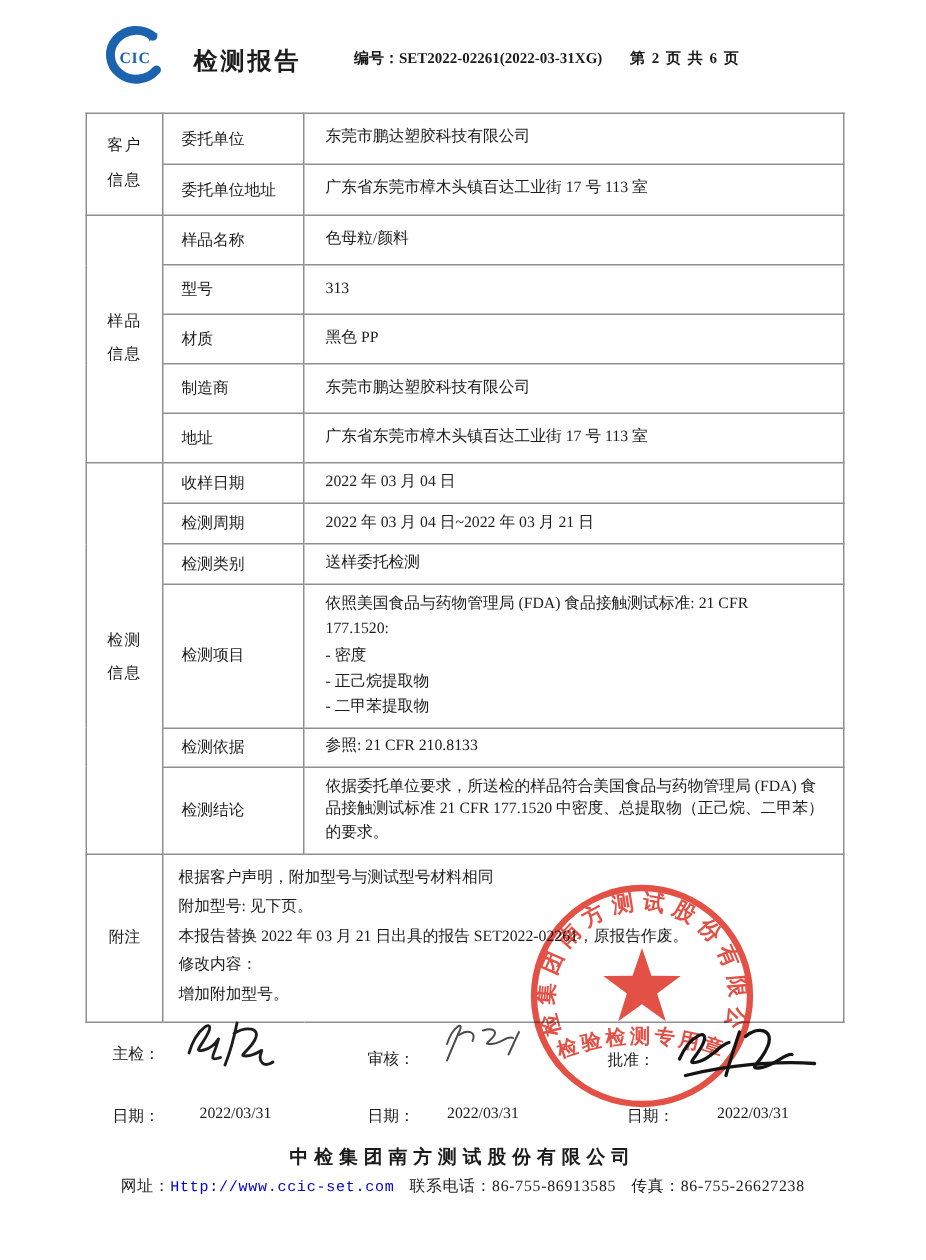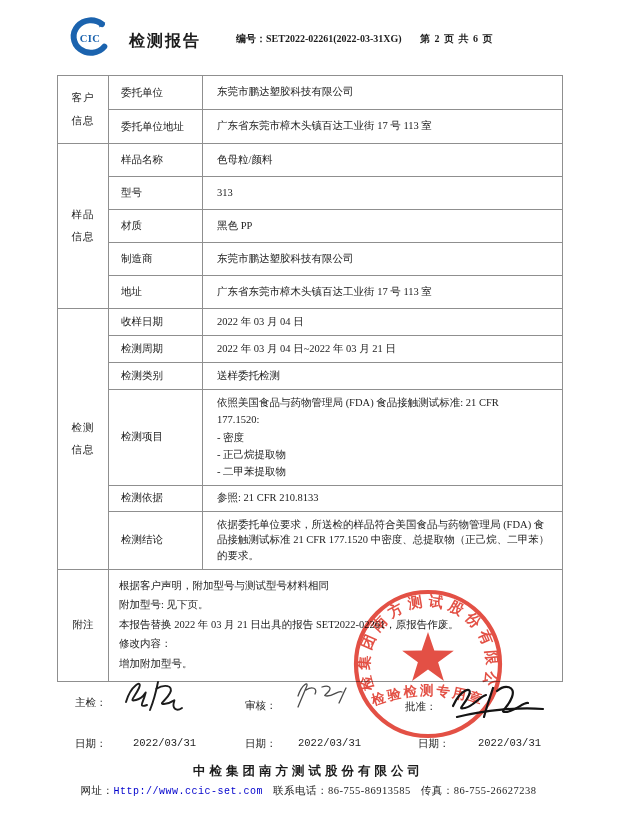--- a/index.html
+++ b/index.html
@@ -26,21 +26,21 @@
   td.val { padding:4px 10px 4px 14px; line-height:1.6; }
   td.val.pre { white-space:pre-line; line-height:1.65; }
   tr.h34 td { height:34px; }
   tr.h33 td { height:33px; }
   tr.h27 td { height:27px; }
   tr.h26 td { height:26px; }
   td.concl { line-height:1.5; padding-top:5px; padding-bottom:5px; }
   td.notes { padding:6px 10px 8px 10px; white-space:pre-line; line-height:1.85; }
 
   
-  .sigarea { position:absolute; left:0; top:0; width:564px; height:840px; pointer-events:none;font-family:Liberation Mono, monospace; }
+  .sigarea { position:absolute; left:0; top:0; width:564px; height:840px; pointer-events:none; }
   .sig-label { position:absolute; font-size:10.5px; }
   .sig-svg { position:absolute; }
   .sig-svg path { fill:none; stroke-linecap:round; stroke-linejoin:round; }
 
   
   .stamp { position:absolute; left:350px; top:588px; width:156px; height:156px; opacity:.88; mix-blend-mode:multiply; z-index:5; }
 
   
   .footer { position:absolute; left:0; top:763px; width:617px; text-align:center; }
   .f-company { font-size:12.5px; font-weight:bold; letter-spacing:4px; }

